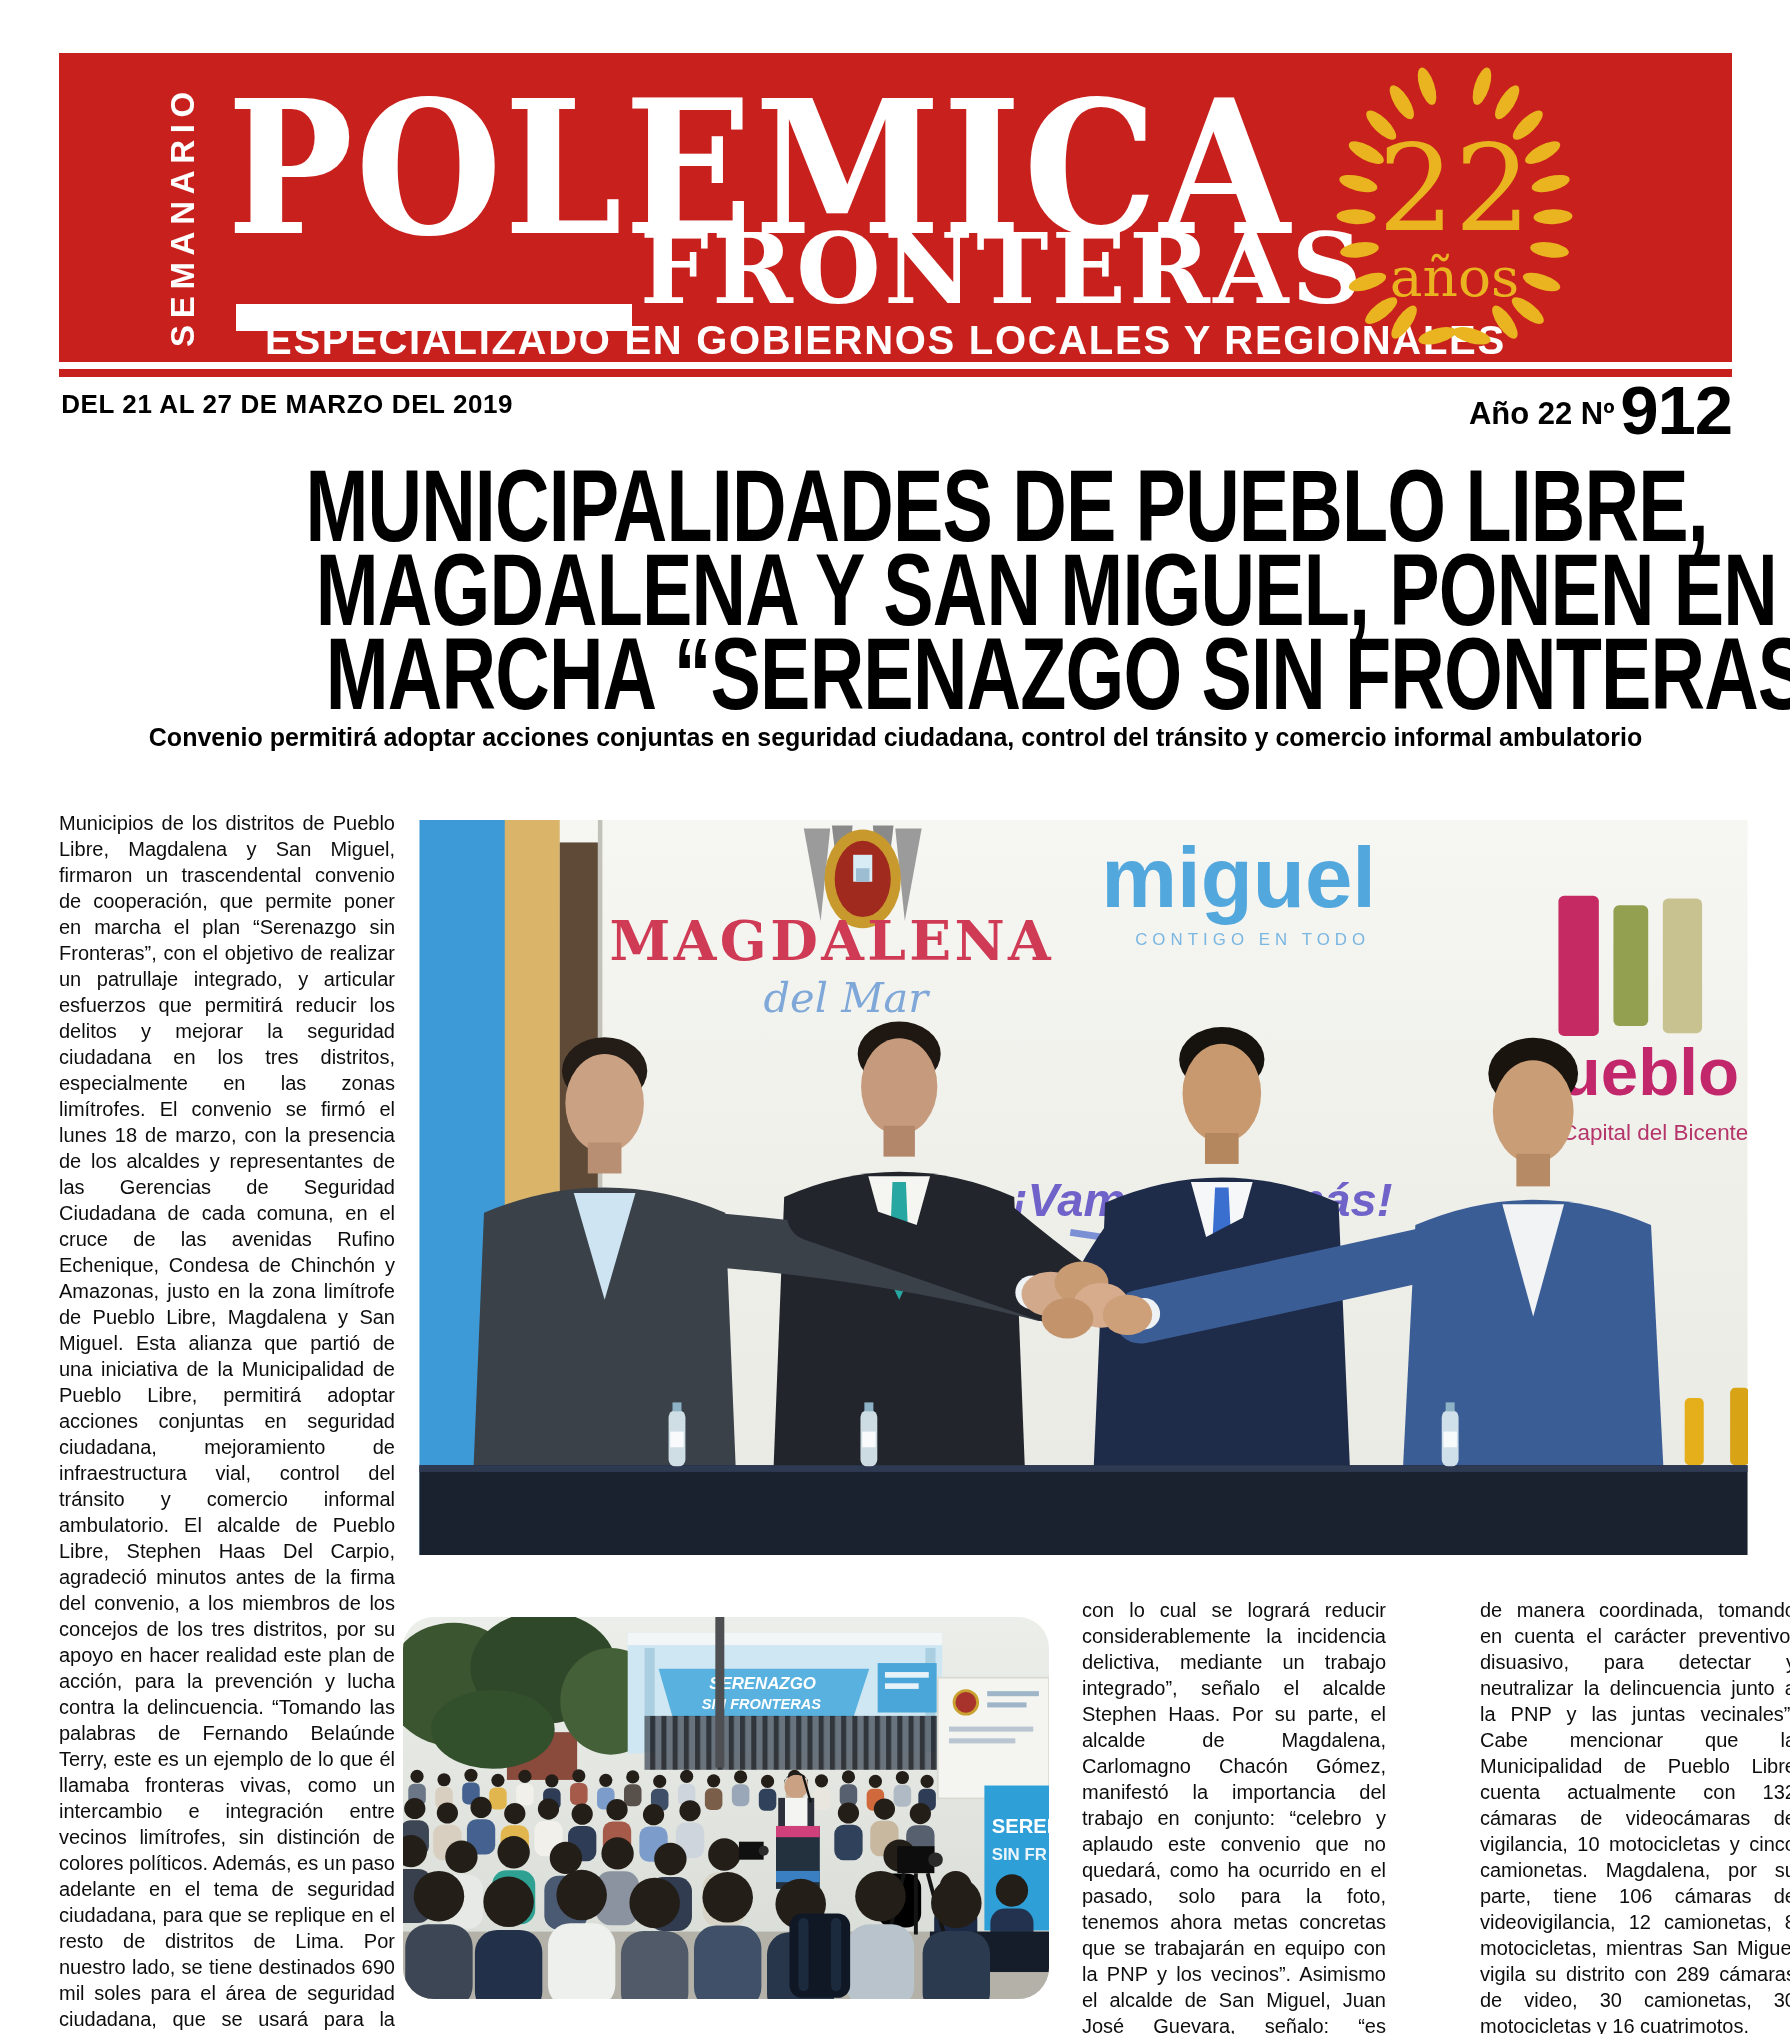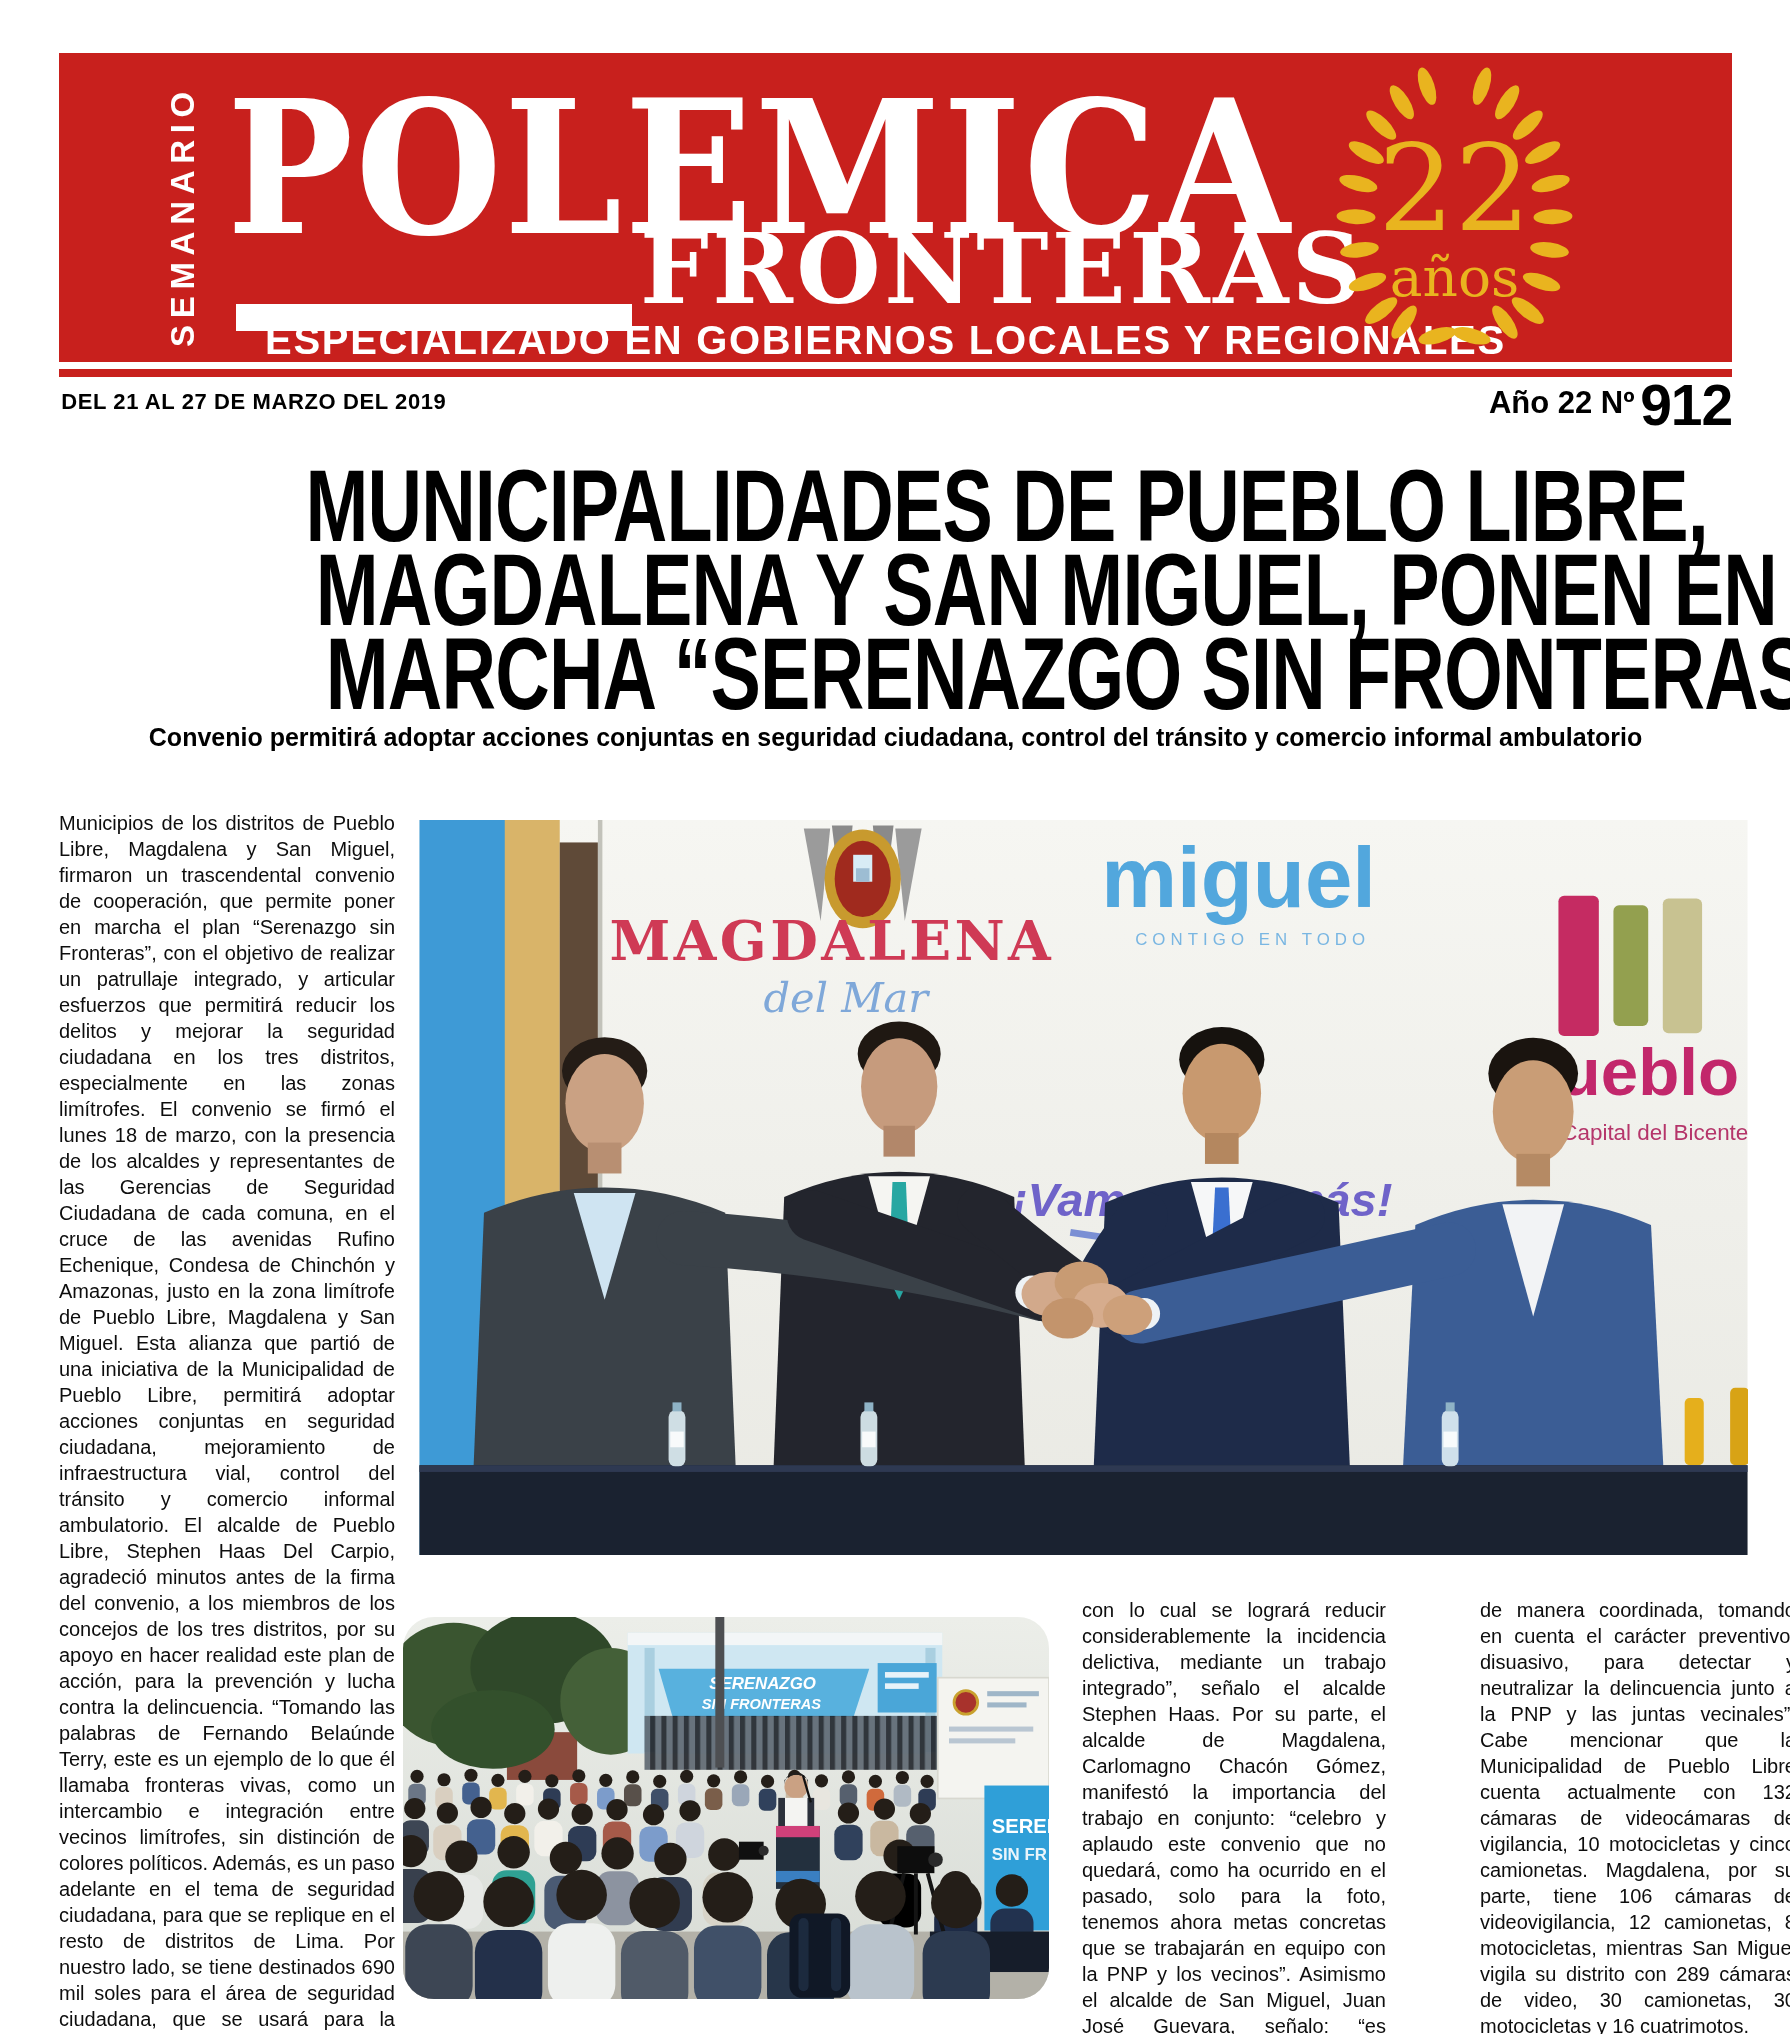--- a/index.html
+++ b/index.html
@@ -18,24 +18,24 @@
   .mast-bar{position:absolute;left:177px;top:251px;width:396px;height:27px;background:#fff;}
   .mast-subtitle{position:absolute;left:581px;top:168px;width:741px;
               font-family:"DejaVu Serif",serif;font-weight:bold;color:#fff;
               font-size:97px;line-height:1;letter-spacing:3.4px;white-space:nowrap;}
   .mast-tagline{position:absolute;left:178px;top:265px;color:#fff;font-weight:bold;
               font-size:40px;letter-spacing:1.7px;white-space:nowrap;margin-left:28px;}
   .wreath{position:absolute;left:1269px;top:8.4px;width:253px;height:292px;}
   
   .thin-rule{position:absolute;left:59px;top:369px;width:1673px;height:7.9px;background:#c8201d;}
   .issue-bar{position:absolute;left:59px;top:379px;width:1673px;height:67px;}
-  .date-range{position:absolute;left:2.2px;top:10px;font-size:22px;font-weight:bold;letter-spacing:0.6px;}
+  .date-range{position:absolute;left:2.2px;top:10px;font-size:26px;font-weight:bold;letter-spacing:0.6px;}
   .issue-group{position:absolute;right:0;top:0;display:flex;align-items:flex-end;}
   .year-label{font-size:31px;font-weight:bold;margin:0 5.6px 10px 0;white-space:nowrap;}
-  .issue-number{font-size:57px;font-weight:bold;line-height:0.92;letter-spacing:-1.1px;}
+  .issue-number{font-size:69px;font-weight:bold;line-height:0.92;letter-spacing:-1.1px;}
   
   .headline{position:absolute;left:59px;top:465px;width:1673px;text-align:center;}
   .hl-line{height:84px;white-space:nowrap;}
   .hl-line span{display:inline-block;font-weight:bold;font-size:102px;line-height:83px;
                 transform:scaleX(0.74);transform-origin:50% 50%;letter-spacing:-1.1px;}
   .subheadline{position:absolute;left:59px;top:723px;width:1673px;text-align:center;
                font-weight:bold;font-size:25px;}
   
   .col{position:absolute;font-size:20px;line-height:26px;text-align:justify;color:#0d0d0d;overflow:hidden;}
   .col-left{left:59px;top:810px;width:336px;height:1224px;}

